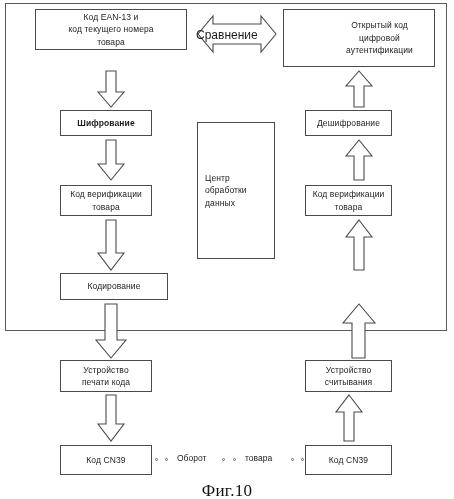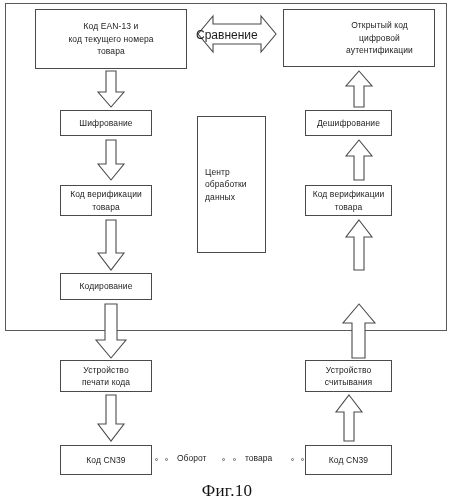--- a/index.html
+++ b/index.html
@@ -86,54 +86,54 @@
     letter-spacing:.3px;
   }
 </style>
 </head>
 <body>
 
 <div id="stage">
 
   <div class="frame"></div>
 
-  <div class="box" style="left:35px;top:9px;width:152px;height:60px;">
+  <div class="box" style="left:35px;top:9px;width:152px;height:41px;">
     <span class="t">Код EAN-13 и
 код текущего номера
 товара</span>
   </div>
 
   <div class="arrow" style="left:96px;top:70px;width:30px;height:38px;">
     <svg width="30" height="38" viewBox="0 0 30 38">
       <polygon points="10,1 20,1 20,22 28,22 15,37 2,22 10,22"></polygon>
     </svg>
   </div>
 
-  <div class="box" style="left:60px;top:110px;width:92px;height:26px;">
+  <div class="box" style="left:60px;top:110px;width:92px;height:26px;font-weight:bold;">
     <span class="t">Шифрование</span>
   </div>
 
   <div class="arrow" style="left:96px;top:139px;width:30px;height:42px;">
     <svg width="30" height="42" viewBox="0 0 30 42">
       <polygon points="10,1 20,1 20,25 28,25 15,41 2,25 10,25"></polygon>
     </svg>
   </div>
 
   <div class="box" style="left:60px;top:185px;width:92px;height:31px;">
     <span class="t">Код верификации
 товара</span>
   </div>
 
   <div class="arrow" style="left:96px;top:219px;width:30px;height:52px;">
     <svg width="30" height="52" viewBox="0 0 30 52">
       <polygon points="10,1 20,1 20,34 28,34 15,51 2,34 10,34"></polygon>
     </svg>
   </div>
 
-  <div class="box" style="left:60px;top:273px;width:92px;height:27px;">
+  <div class="box" style="left:60px;top:273px;width:108px;height:27px;">
     <span class="t">Кодирование</span>
   </div>
 
   <div class="arrow" style="left:94px;top:303px;width:34px;height:56px;">
     <svg width="34" height="56" viewBox="0 0 34 56">
       <polygon points="11,1 23,1 23,37 32,37 17,55 2,37 11,37"></polygon>
     </svg>
   </div>
 
   <div class="box" style="left:60px;top:360px;width:92px;height:32px;">
@@ -151,21 +151,21 @@
     <span class="t">Код CN39</span>
   </div>
 
   <div class="arrow" style="left:196px;top:14px;width:82px;height:40px;">
     <svg width="82" height="40" viewBox="0 0 82 40">
       <polygon points="17,2 17,10 65,10 65,2 80,20 65,38 65,30 17,30 17,38 2,20"></polygon>
     </svg>
   </div>
   <div class="cmp-label" style="left:196px;top:28px;width:82px;">Сравнение</div>
 
-  <div class="box leftalign" style="left:197px;top:116px;width:69px;height:137px;">
+  <div class="box leftalign" style="left:197px;top:122px;width:78px;height:137px;">
     <span class="t">Центр
 обработки
 данных</span>
   </div>
 
   <div class="box" style="left:283px;top:9px;width:152px;height:58px;padding-left:44px;">
     <span class="t">Открытый код
 цифровой аутентификации</span>
   </div>
 

